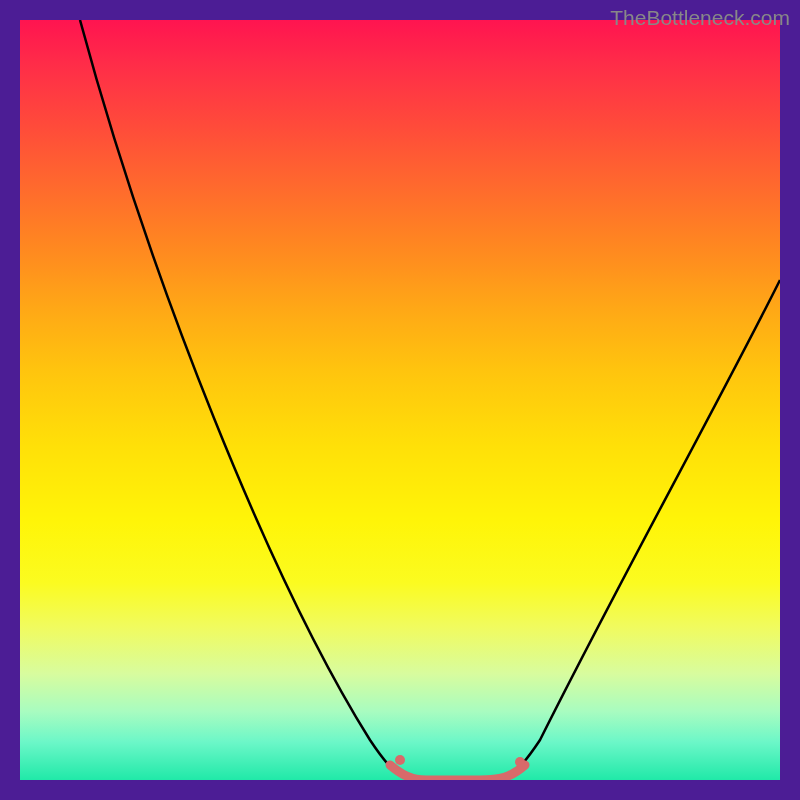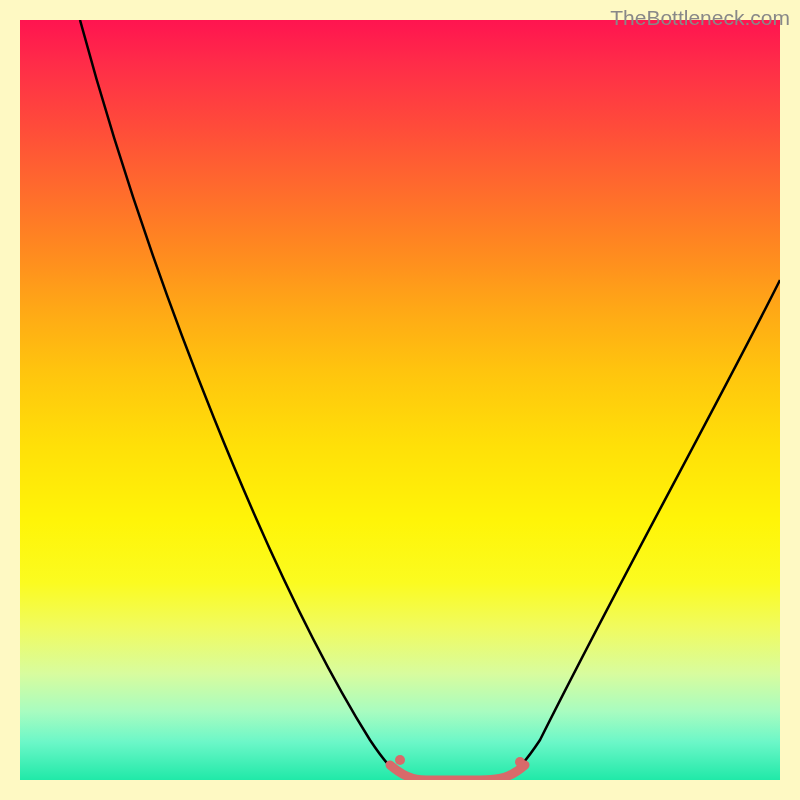--- a/index.html
+++ b/index.html
@@ -1,17 +1,17 @@
 <!DOCTYPE html>
 <html><head>
 <meta charset="utf-8">
 <style>
   * { margin: 0; padding: 0; box-sizing: border-box; }
   body { width: 800px; height: 800px; background: #000; position: relative; font-family: Arial, sans-serif; }
-  .container { width: 800px; height: 800px; position: relative; background: #fef9c3; padding-left: 34px; }
+  .container { width: 800px; height: 800px; position: relative; background: #4c1d95; padding-left: 34px; }
   .plot-area { position: absolute; left: 20px; top: 20px; width: 760px; height: 760px; }
   .gradient-bg { width: 100%; height: 100%; background: linear-gradient(to bottom,
       #ff1450 0%,
       #ff2d48 6%,
       #ff4b3a 14%,
       #ff6a2d 22%,
       #ff8820 30%,
       #ffa816 38%,
       #ffc40e 46%,
       #ffe008 56%,

